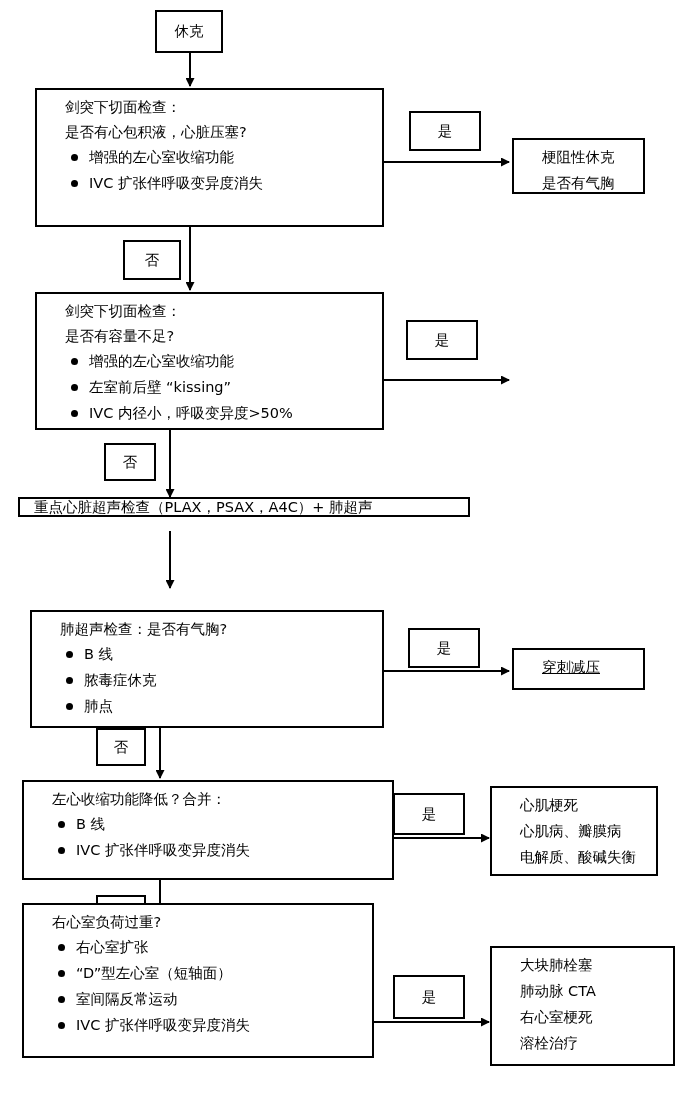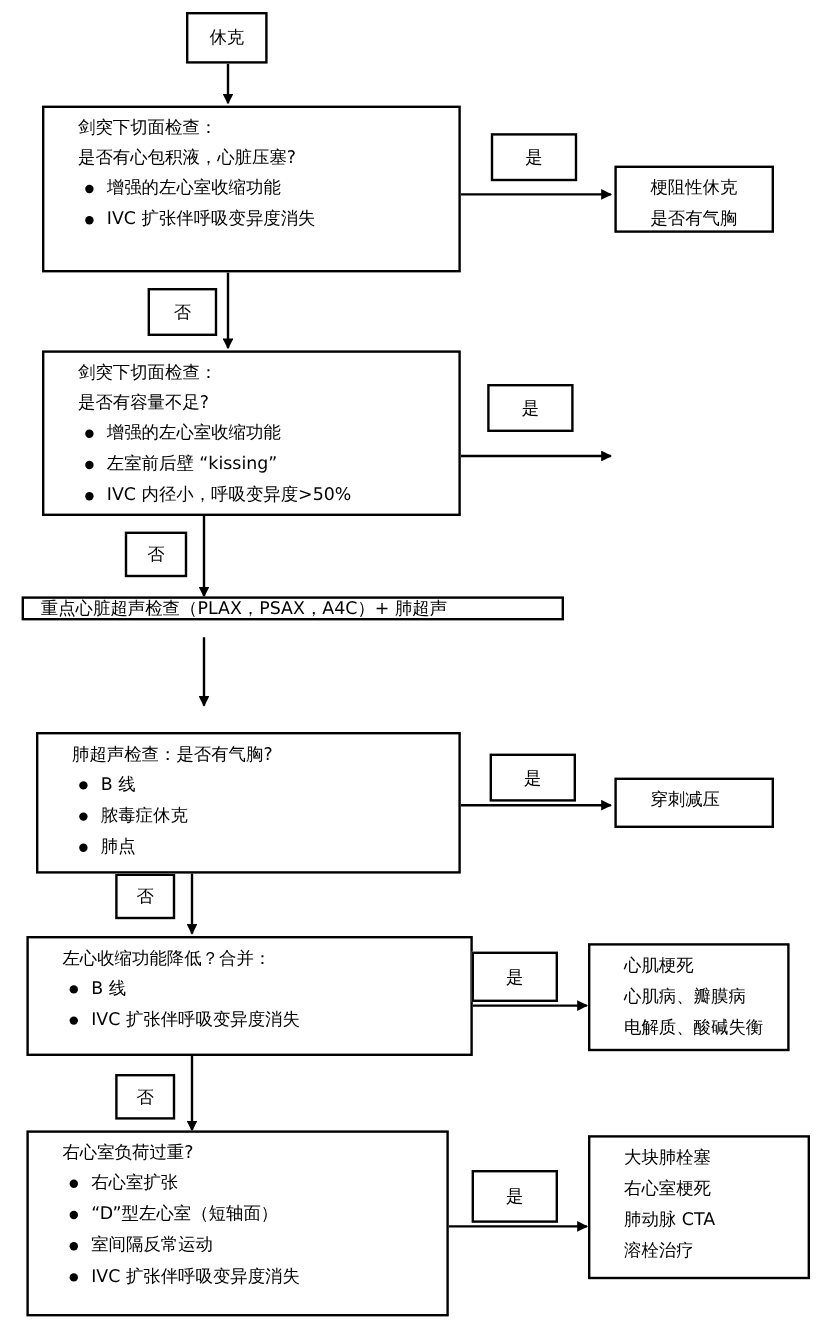--- a/index.html
+++ b/index.html
@@ -199,21 +199,21 @@
         <li>脓毒症休克</li>
         <li>肺点</li>
       </ul>
     </div>
   </div>
 
   <div class="label-box" style="left:408px; top:628px; width:72px; height:40px;">
     <span>是</span>
   </div>
 
-  <div class="box" style="left:512px; top:648px; width:133px; height:42px;">
+  <div class="box" style="left:512px; top:648px; width:133px; height:42px;text-decoration:underline;">
     <div class="box-inner">
       <div class="outcome-line">穿刺减压</div>
     </div>
   </div>
 
   <div class="label-box" style="left:96px; top:728px; width:50px; height:38px;">
     <span>否</span>
   </div>
 
   <div class="box" style="left:22px; top:780px; width:372px; height:100px;">
@@ -235,38 +235,38 @@
       <div class="outcome-line">心肌梗死</div>
       <div class="outcome-line">心肌病、瓣膜病</div>
       <div class="outcome-line">电解质、酸碱失衡</div>
     </div>
   </div>
 
   <div class="label-box" style="left:96px; top:895px; width:50px; height:38px;">
     <span>否</span>
   </div>
 
-  <div class="box" style="left:22px; top:942px; width:352px; height:155px;">
+  <div class="box" style="left:22px; top:903px; width:352px; height:155px;">
     <div class="box-inner">
       <div class="title-line">右心室负荷过重?</div>
       <ul class="bullets">
         <li>右心室扩张</li>
         <li>“D”型左心室（短轴面）</li>
         <li>室间隔反常运动</li>
         <li>IVC 扩张伴呼吸变异度消失</li>
       </ul>
     </div>
   </div>
 
   <div class="label-box" style="left:393px; top:975px; width:72px; height:44px;">
     <span>是</span>
   </div>
 
   <div class="box" style="left:490px; top:946px; width:185px; height:120px;">
     <div class="box-inner">
       <div class="outcome-line">大块肺栓塞</div>
+      <div class="outcome-line">肺动脉 CTA</div>
       <div class="outcome-line">右心室梗死</div>
-      <div class="outcome-line">肺动脉 CTA</div>
       <div class="outcome-line">溶栓治疗</div>
     </div>
   </div>
 
 </div>
 
 </body></html>

